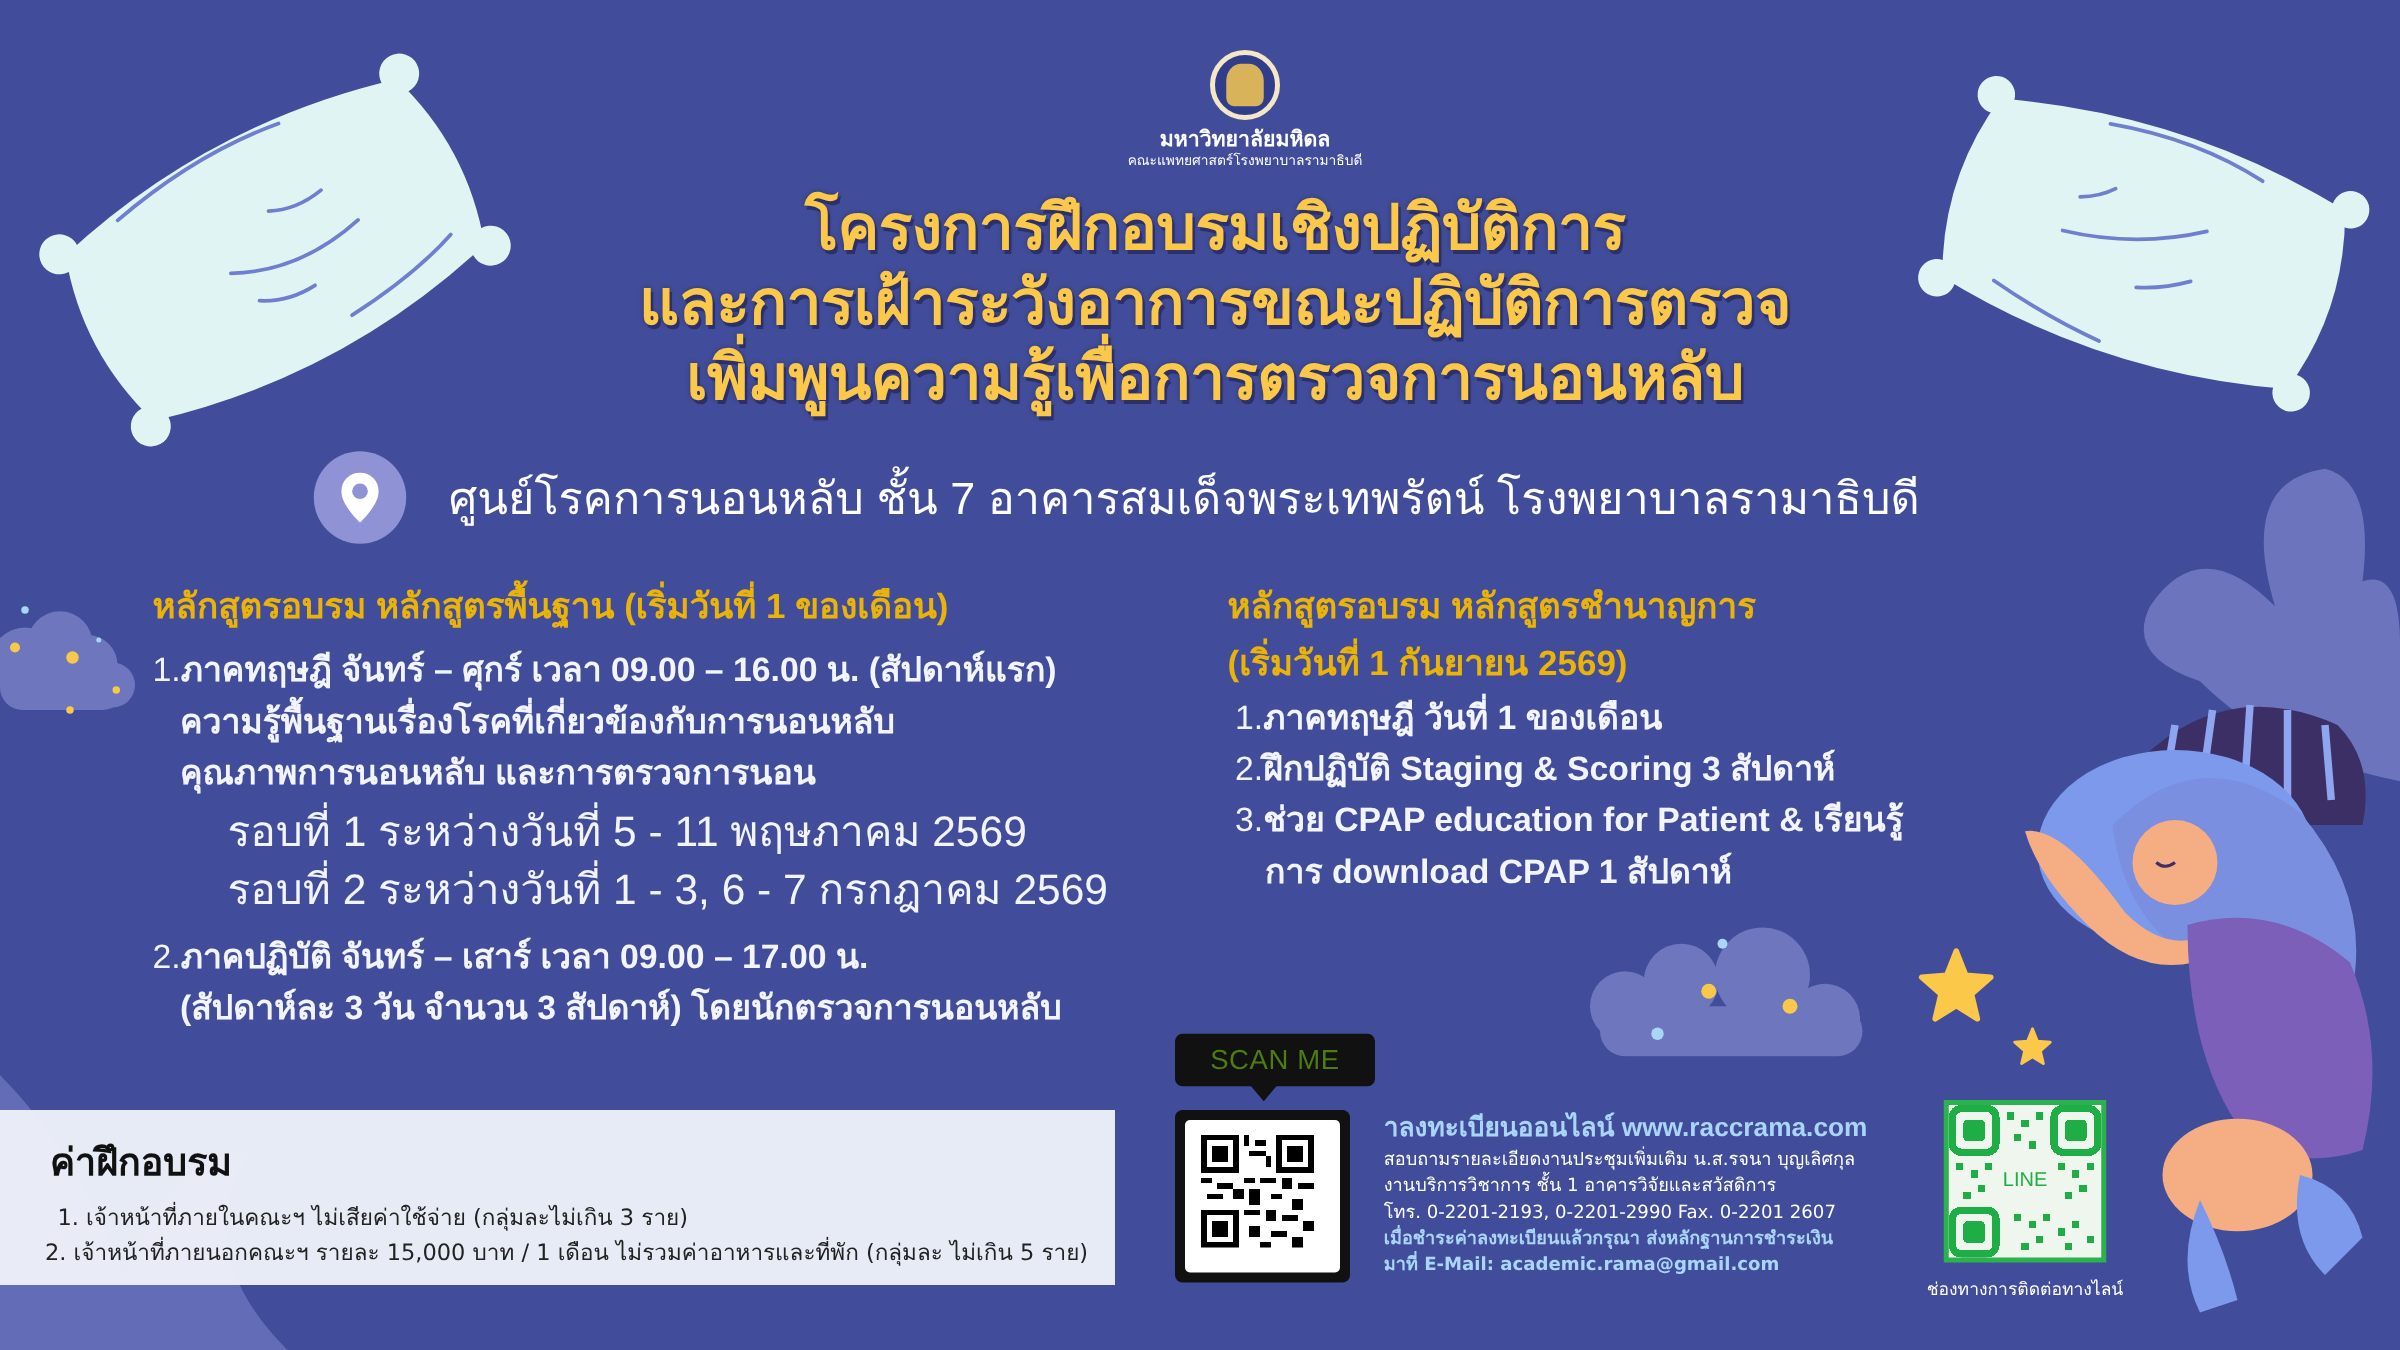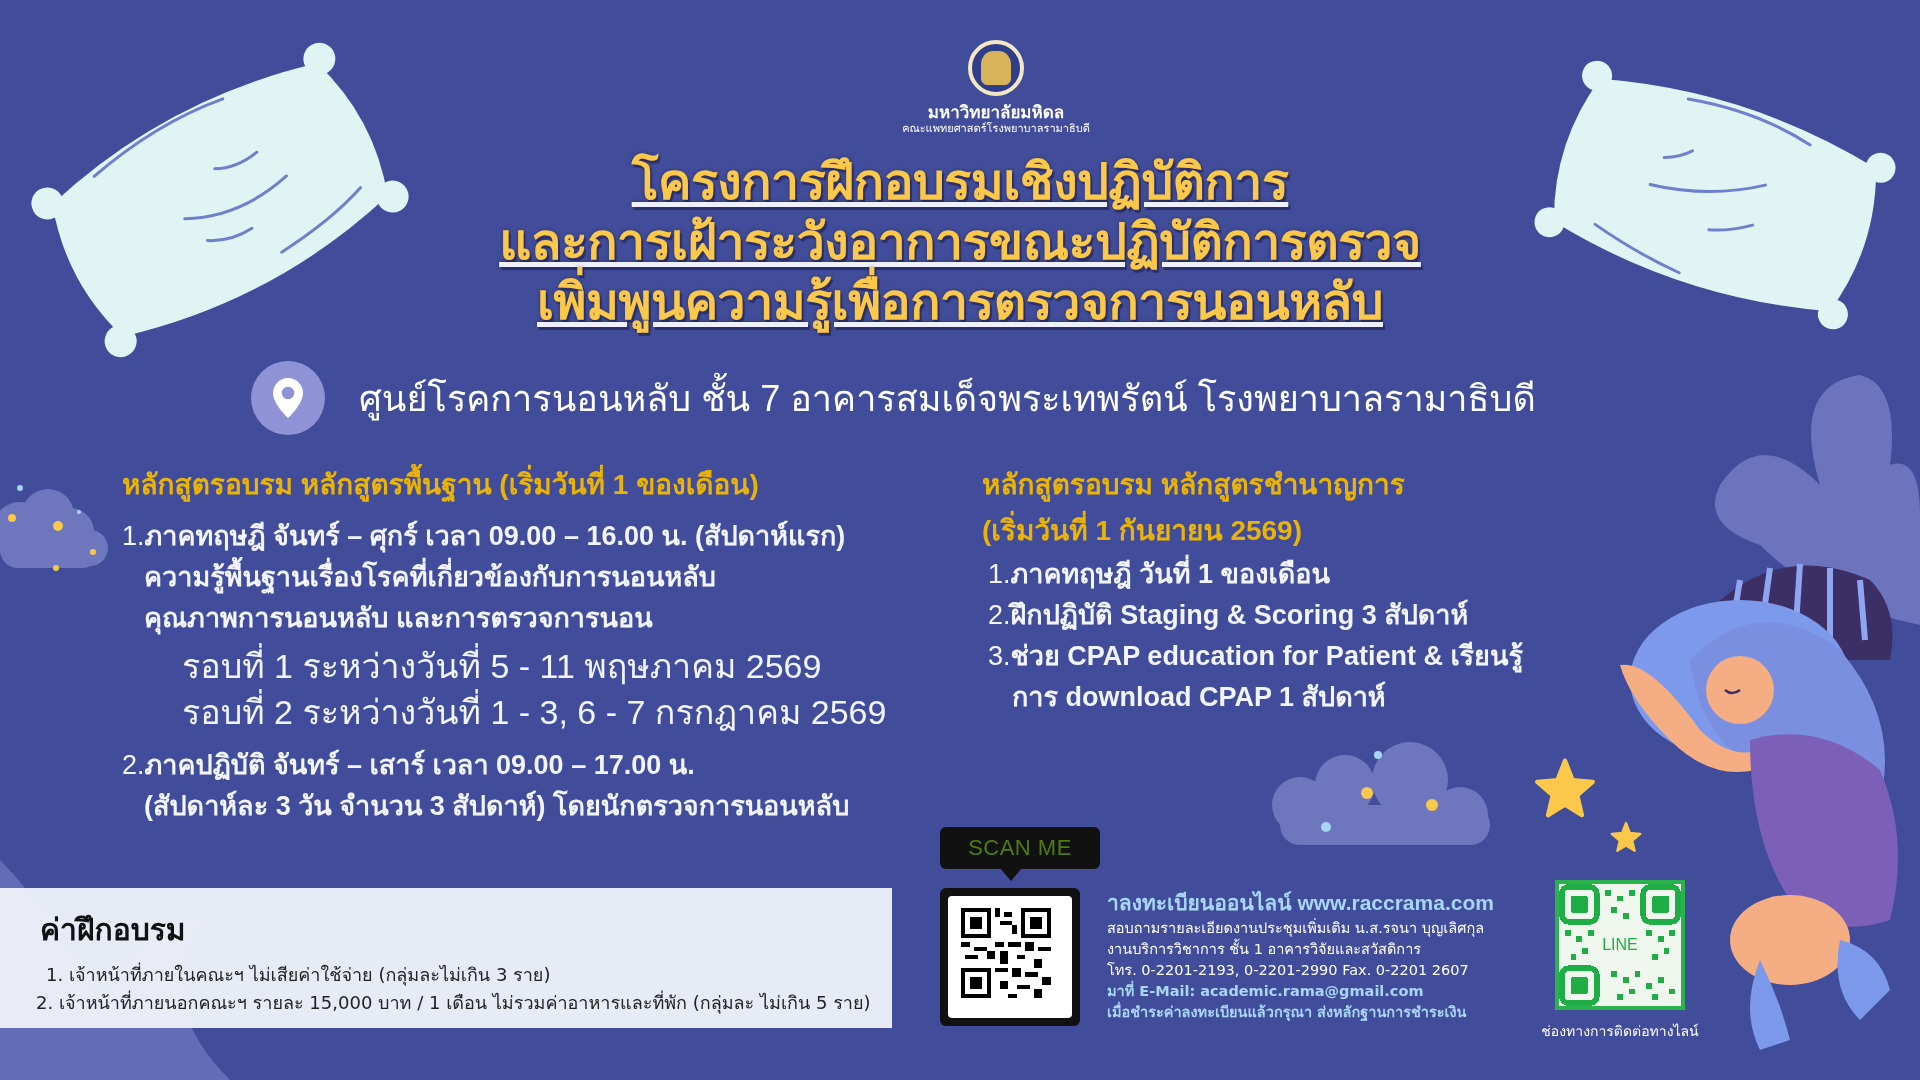--- a/index.html
+++ b/index.html
@@ -19,21 +19,21 @@
     width: 56px; height: 56px; border-radius: 50%;
     background: #2f3d8a; border: 4px solid #f4e7c6;
     margin: 0 auto; position: relative;
     display: flex; align-items: center; justify-content: center;
   }
   .logo-inner { width: 30px; height: 34px; background: #d9b35a; border-radius: 40% 40% 20% 20%; }
   .uni-name { font-size: 17px; font-weight: bold; color: #ffffff; margin-top: 6px; line-height: 1.2; }
   .faculty-name { font-size: 11px; color: #ffffff; line-height: 1.2; }
 
   
-  .title-block { left: 300px; top: 152px; width: 1320px; text-align: center; text-decoration: underline; }
+  .title-block { left: 312px; top: 152px; width: 1320px; text-align: center; }
   .title-line {
     font-family: "Liberation Sans", sans-serif;
     font-weight: bold;
     font-size: 50px;
     line-height: 60px;
     color: #fbc84a;
     text-shadow: 2px 3px 0 #2b2f6b, 0 0 4px rgba(0,0,0,.3);
     letter-spacing: -0.5px;
   }
 
@@ -298,22 +298,22 @@
       </g>
     </svg>
   </div>
 </div>
 
 <div class="abs contact">
   <div class="contact-reg">าลงทะเบียนออนไลน์ www.raccrama.com</div>
   <div class="contact-line">สอบถามรายละเอียดงานประชุมเพิ่มเติม น.ส.รจนา บุญเลิศกุล</div>
   <div class="contact-line">งานบริการวิชาการ ชั้น 1 อาคารวิจัยและสวัสดิการ</div>
   <div class="contact-line">โทร. 0-2201-2193, 0-2201-2990 Fax. 0-2201 2607</div>
+  <div class="contact-note">เมื่อชำระค่าลงทะเบียนแล้วกรุณา ส่งหลักฐานการชำระเงิน</div>
   <div class="contact-note">มาที่ E-Mail: academic.rama@gmail.com</div>
-  <div class="contact-note">เมื่อชำระค่าลงทะเบียนแล้วกรุณา ส่งหลักฐานการชำระเงิน</div>
 </div>
 
 <div class="abs line-qr">
   <div class="line-qr-inner">
     <svg width="122" height="122" viewBox="0 0 21 21" shape-rendering="crispEdges" style="position:absolute;left:0;top:0">
       <rect x="0.5" y="0.5" width="6" height="6" rx="1.2" fill="none" stroke="#1fae46" stroke-width="1"></rect>
         <rect x="2" y="2" width="3" height="3" rx="0.6" fill="#1fae46"></rect>
       <rect x="14.5" y="0.5" width="6" height="6" rx="1.2" fill="none" stroke="#1fae46" stroke-width="1"></rect>
         <rect x="16" y="2" width="3" height="3" rx="0.6" fill="#1fae46"></rect>
       <rect x="0.5" y="14.5" width="6" height="6" rx="1.2" fill="none" stroke="#1fae46" stroke-width="1"></rect>

